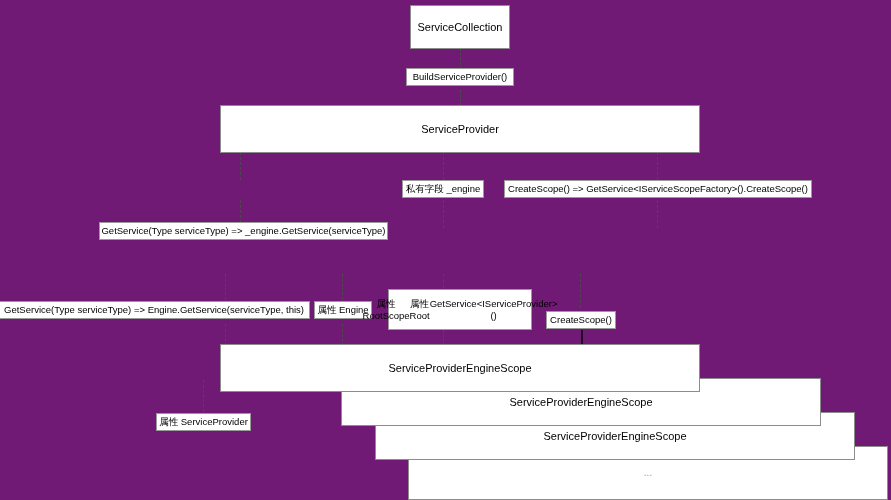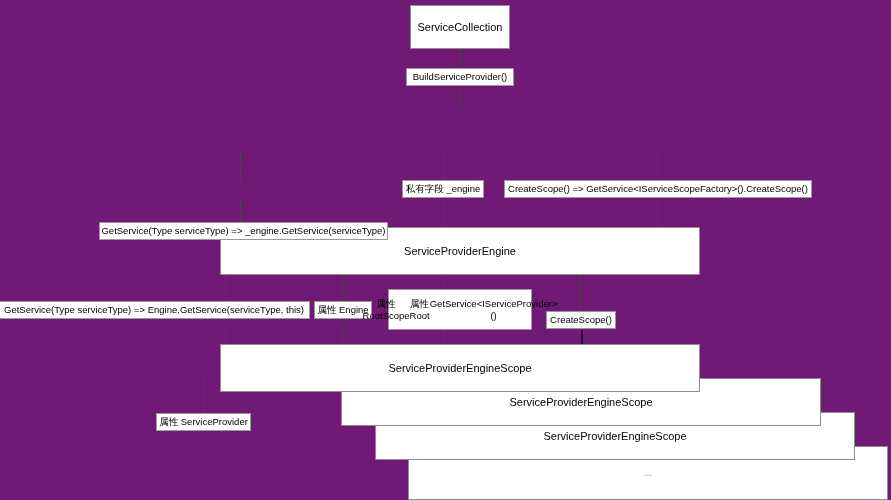--- a/index.html
+++ b/index.html
@@ -91,36 +91,36 @@
   <div class="vdash" style="left:203px; top:380px; height:32px;"></div>
 
   <div class="node" style="left:410px; top:5px; width:100px; height:44px;">
     <span>ServiceCollection</span>
   </div>
 
   <div class="label" style="left:406px; top:68px; width:108px; height:17px;">
     <span>BuildServiceProvider()</span>
   </div>
 
+  <div class="node" style="left:220px; top:105px; width:480px; height:48px;">
+    <span>ServiceProvider</span>
+  </div>
 
   <div class="label" style="left:99px; top:180px; width:289px; height:18px;margin-top:42px;">
     <span>GetService(Type serviceType) =&gt; _engine.GetService(serviceType)</span>
   </div>
 
   <div class="label" style="left:402px; top:180px; width:82px; height:18px;">
     <span>私有字段 _engine</span>
   </div>
 
   <div class="label" style="left:504px; top:180px; width:308px; height:18px;">
     <span>CreateScope() =&gt; GetService&lt;IServiceScopeFactory&gt;().CreateScope()</span>
   </div>
 
-  <div class="node" style="left:220px; top:227px; width:480px; height:48px;">
-    <span>ServiceProviderEngine</span>
-  </div>
 
 
   <div class="label" style="left:-2px; top:301px; width:312px; height:18px;">
     <span>GetService(Type serviceType) =&gt; Engine.GetService(serviceType, this)</span>
   </div>
 
   <div class="label" style="left:314px; top:301px; width:58px; height:18px;">
     <span>属性 Engine</span>
   </div>
 

